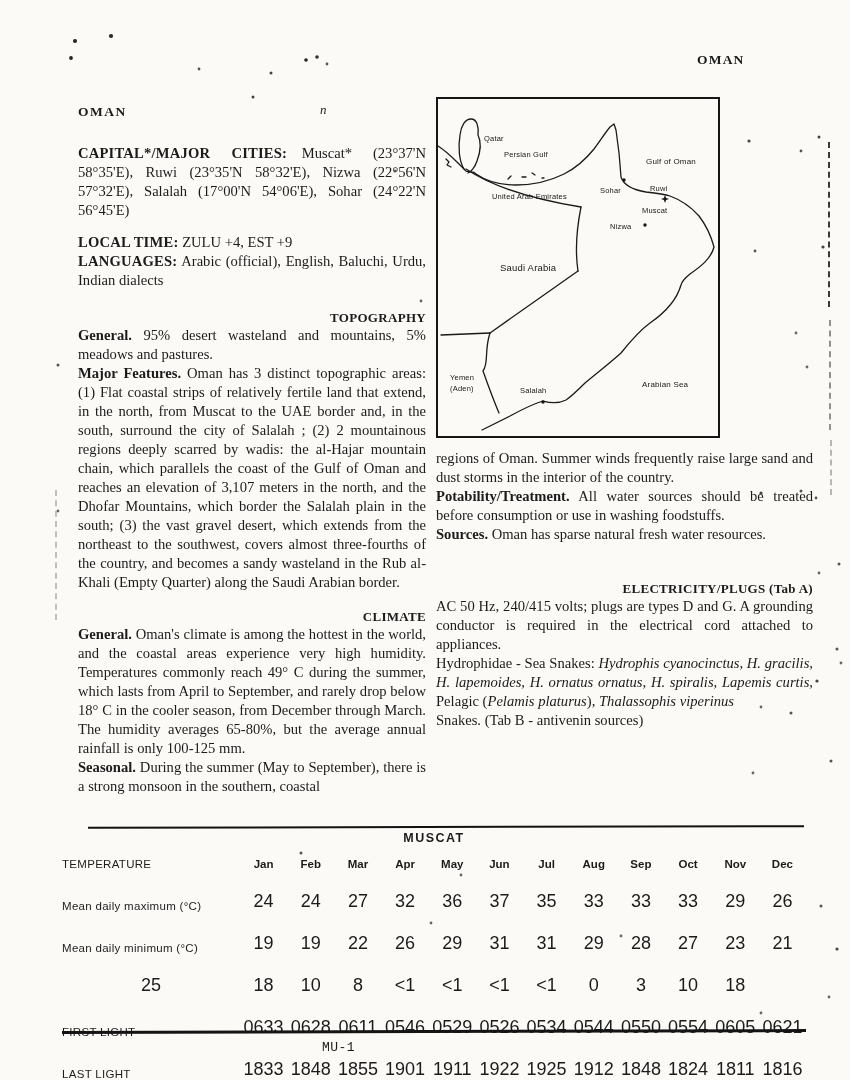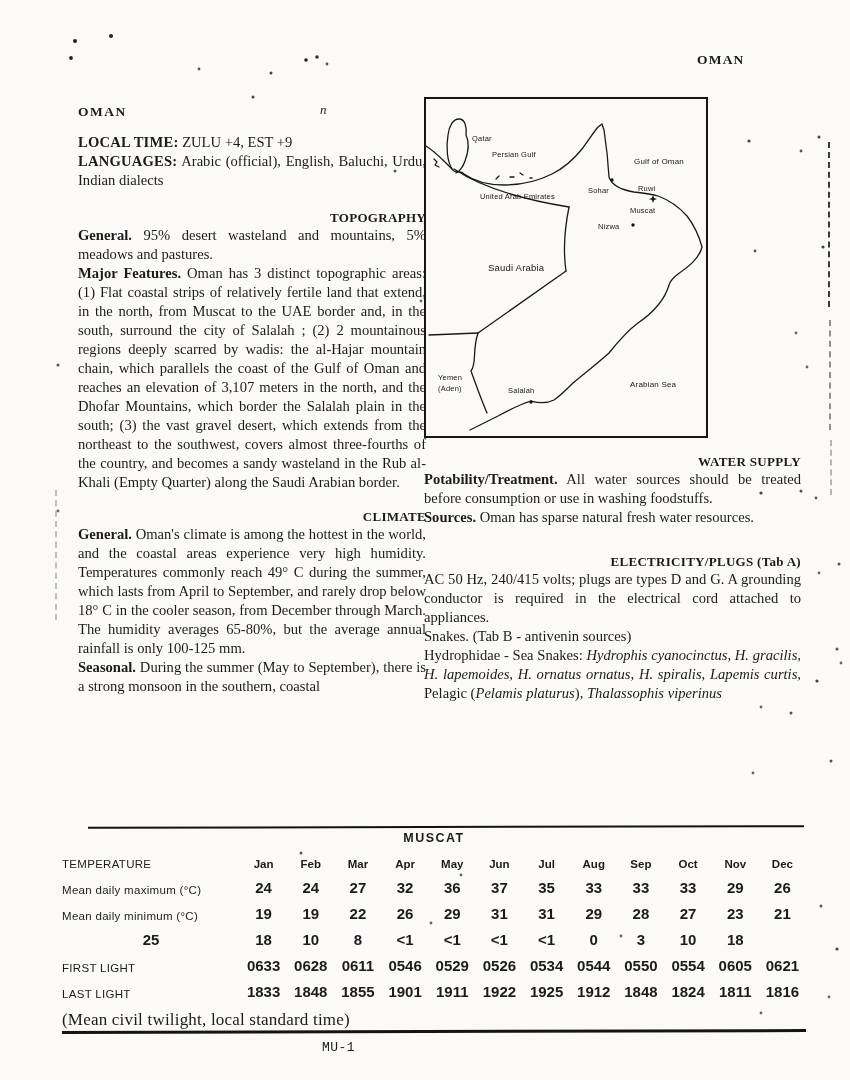--- a/index.html
+++ b/index.html
@@ -1,42 +1,42 @@
 <!DOCTYPE html>
 <html><head>
 <meta charset="utf-8">
 <style>
   html,body{margin:0;padding:0;}
   body{width:850px;height:1080px;position:relative;background:#fbfaf7;overflow:hidden;
        font-family:"Liberation Serif", serif;color:#1b1b1b;}
   .page{position:absolute;inset:0;}
   .corner-title{position:absolute;left:697px;top:52px;font-size:13.5px;font-weight:700;letter-spacing:1.2px;}
   .col-left{position:absolute;left:78px;top:104px;width:348px;}
-  .col-right{position:absolute;left:424px;top:97px;width:377px;}
+  .col-right{position:absolute;left:436px;top:97px;width:377px;}
   h1{font-size:13.5px;font-weight:700;letter-spacing:1.5px;margin:0;}
   h2{font-size:13px;font-weight:700;letter-spacing:.3px;margin:17px 0 0 0;text-align:right;}
   p{font-size:14.6px;line-height:19px;margin:0;text-align:justify;}
   .lead{font-weight:700;}
   .lbl{font-weight:700;letter-spacing:.2px;}
   .mt24{margin-top:24px;} .mt13{margin-top:13px;} .mt20{margin-top:20px;}
-  .h2-elec{margin-top:27px;} .h2-animal{margin-top:35px;} .h2-water{margin-top:16px;}
+  .h2-elec{margin-top:37px;} .h2-animal{margin-top:35px;} .h2-water{margin-top:16px;}
   .map-box{width:280px;height:337px;border:2px solid #161616;background:#fbfaf7;margin-bottom:11px;}
   .map-box svg{display:block;}
   .mlbl{font-family:"Liberation Sans", sans-serif;fill:#181818;letter-spacing:.2px;}
   .map-line{fill:none;stroke:#1a1a1a;stroke-width:1.3;stroke-linejoin:round;stroke-linecap:round;}
   .cont-para{margin-top:2px;}
   .table-sec{position:absolute;left:62px;top:826px;width:744px;font-family:"Liberation Sans", sans-serif;}
   .rule-top{margin-left:26px;width:716px;border-top:2.2px solid #121212;transform:rotate(-.12deg);}
   .tbl-title{text-align:center;font-size:12.5px;font-weight:700;letter-spacing:1.5px;margin-top:3px;}
   #climate-table{margin-top:13px;}
   .trow{display:grid;grid-template-columns:178px repeat(12,1fr);align-items:end;margin-bottom:9px;}
   .rlab{font-size:11.5px;letter-spacing:.3px;color:#1d1d1d;}
   .rlab span{display:block;line-height:12.5px;}
   .mon{font-size:11.5px;font-weight:700;text-align:center;}
-  .val{font-size:15px;font-weight:700;text-align:center;}
+  .val{font-size:18px;font-weight:400;text-align:center;margin-top:12px;}
   .footnote{font-family:Liberation Serif, serif;font-size:17px;text-align:left;margin-top:10px;letter-spacing:.2px;}
   .rule-bottom{position:absolute;left:62px;top:1030px;width:744px;height:3px;background:#141414;transform:rotate(-.15deg);}
   .footer{position:absolute;left:0;top:1040px;width:677px;text-align:center;
           font-family:"Liberation Mono", monospace;font-size:13px;letter-spacing:.5px;}
   .specks{position:absolute;left:0;top:0;width:2px;height:2px;border-radius:50%;background:transparent;
     box-shadow:74px 40px 0 1px #222,110px 35px 0 1.1px #2a2a2a,70px 57px 0 .9px #222,
     198px 68px 0 .4px #555,270px 72px 0 .5px #444,252px 96px 0 .5px #444,
     305px 59px 0 .8px #222,316px 56px 0 .8px #333,326px 63px 0 .4px #555,
     394px 170px 0 .5px #555,420px 300px 0 .4px #666,57px 364px 0 .5px #555,57px 510px 0 .4px #666,
     748px 140px 0 .6px #444,754px 250px 0 .4px #555,818px 136px 0 .5px #444,800px 150px 0 .4px #555,
@@ -54,20 +54,21 @@
 <body>
 
 <div class="page">
 
   <div class="corner-title">OMAN</div>
   <span class="squiggle">n</span>
 
   <div class="col-left">
     <h1>OMAN</h1>
 
+    <p class="mt24"><span class="lbl">CAPITAL*/MAJOR CITIES:</span> <span>Muscat* (23°37'N 58°35'E), Ruwi (23°35'N 58°32'E), Nizwa (22°56'N 57°32'E), Salalah (17°00'N 54°06'E), Sohar (24°22'N 56°45'E)</span></p>
 
     <p class="mt13"><span class="lbl">LOCAL TIME:</span> <span>ZULU +4, EST +9</span></p>
     <p><span class="lbl">LANGUAGES:</span> <span>Arabic (official), English, Baluchi, Urdu, Indian dialects</span></p>
 
     <h2 class="mt20">TOPOGRAPHY</h2>
     <div>
         <p><span class="lead">General.</span> 95% desert wasteland and mountains, 5% meadows and pastures.</p>
         <p><span class="lead">Major Features.</span> Oman has 3 distinct topographic areas: (1) Flat coastal strips of relatively fertile land that extend, in the north, from Muscat to the UAE border and, in the south, surround the city of Salalah ; (2) 2 mountainous regions deeply scarred by wadis: the al-Hajar mountain chain, which parallels the coast of the Gulf of Oman and reaches an elevation of 3,107 meters in the north, and the Dhofar Mountains, which border the Salalah plain in the south; (3) the vast gravel desert, which extends from the northeast to the southwest, covers almost three-fourths of the country, and becomes a sandy wasteland in the Rub al-Khali (Empty Quarter) along the Saudi Arabian border.</p>
       </div>
 
@@ -107,32 +108,32 @@
           </g>
         <g id="map-cities">
             <circle cx="186" cy="81" r="1.7" fill="#151515"></circle>
             <path d="M0,-4 L1.1,-1.1 4,0 1.1,1.1 0,4 -1.1,1.1 -4,0 -1.1,-1.1 Z" transform="translate(227,100)" fill="#151515"></path>
             <circle cx="207" cy="126" r="1.7" fill="#151515"></circle>
             <circle cx="105" cy="303" r="1.7" fill="#151515"></circle>
           </g>
       </svg>
     </div>
 
-
-    <h2 class="h2-water">WATER SUPPLY</h2>
+    <p class="cont-para">regions of Oman. Summer winds frequently raise large sand and dust storms in the interior of the country.</p>
+
     <div>
         <p><span class="lead">Potability/Treatment.</span> All water sources should be treated before consumption or use in washing foodstuffs.</p>
         <p><span class="lead">Sources.</span> Oman has sparse natural fresh water resources.</p>
       </div>
 
     <h2 class="h2-elec">ELECTRICITY/PLUGS (Tab A)</h2>
     <p>AC 50 Hz, 240/415 volts; plugs are types D and G. A grounding conductor is required in the electrical cord attached to appliances.</p>
 
+    <p><span>Hydrophidae - Sea Snakes: </span><span style="font-style: italic;">Hydrophis cyanocinctus, H. gracilis, H. lapemoides, H. ornatus ornatus, H. spiralis, Lapemis curtis, </span><span>Pelagic (</span><span style="font-style: italic;">Pelamis platurus</span><span>), </span><span style="font-style: italic;">Thalassophis viperinus</span></p>
     <p>Snakes. (Tab B - antivenin sources)</p>
-    <p><span>Hydrophidae - Sea Snakes: </span><span style="font-style: italic;">Hydrophis cyanocinctus, H. gracilis, H. lapemoides, H. ornatus ornatus, H. spiralis, Lapemis curtis, </span><span>Pelagic (</span><span style="font-style: italic;">Pelamis platurus</span><span>), </span><span style="font-style: italic;">Thalassophis viperinus</span></p>
   </div>
 
   <div class="table-sec">
     <div class="rule-top"></div>
     <div class="tbl-title">MUSCAT</div>
     <div id="climate-table">
         <div class="trow">
           <div class="rlab">TEMPERATURE</div>
           <div class="mon">Jan</div>
           <div class="mon">Feb</div>

